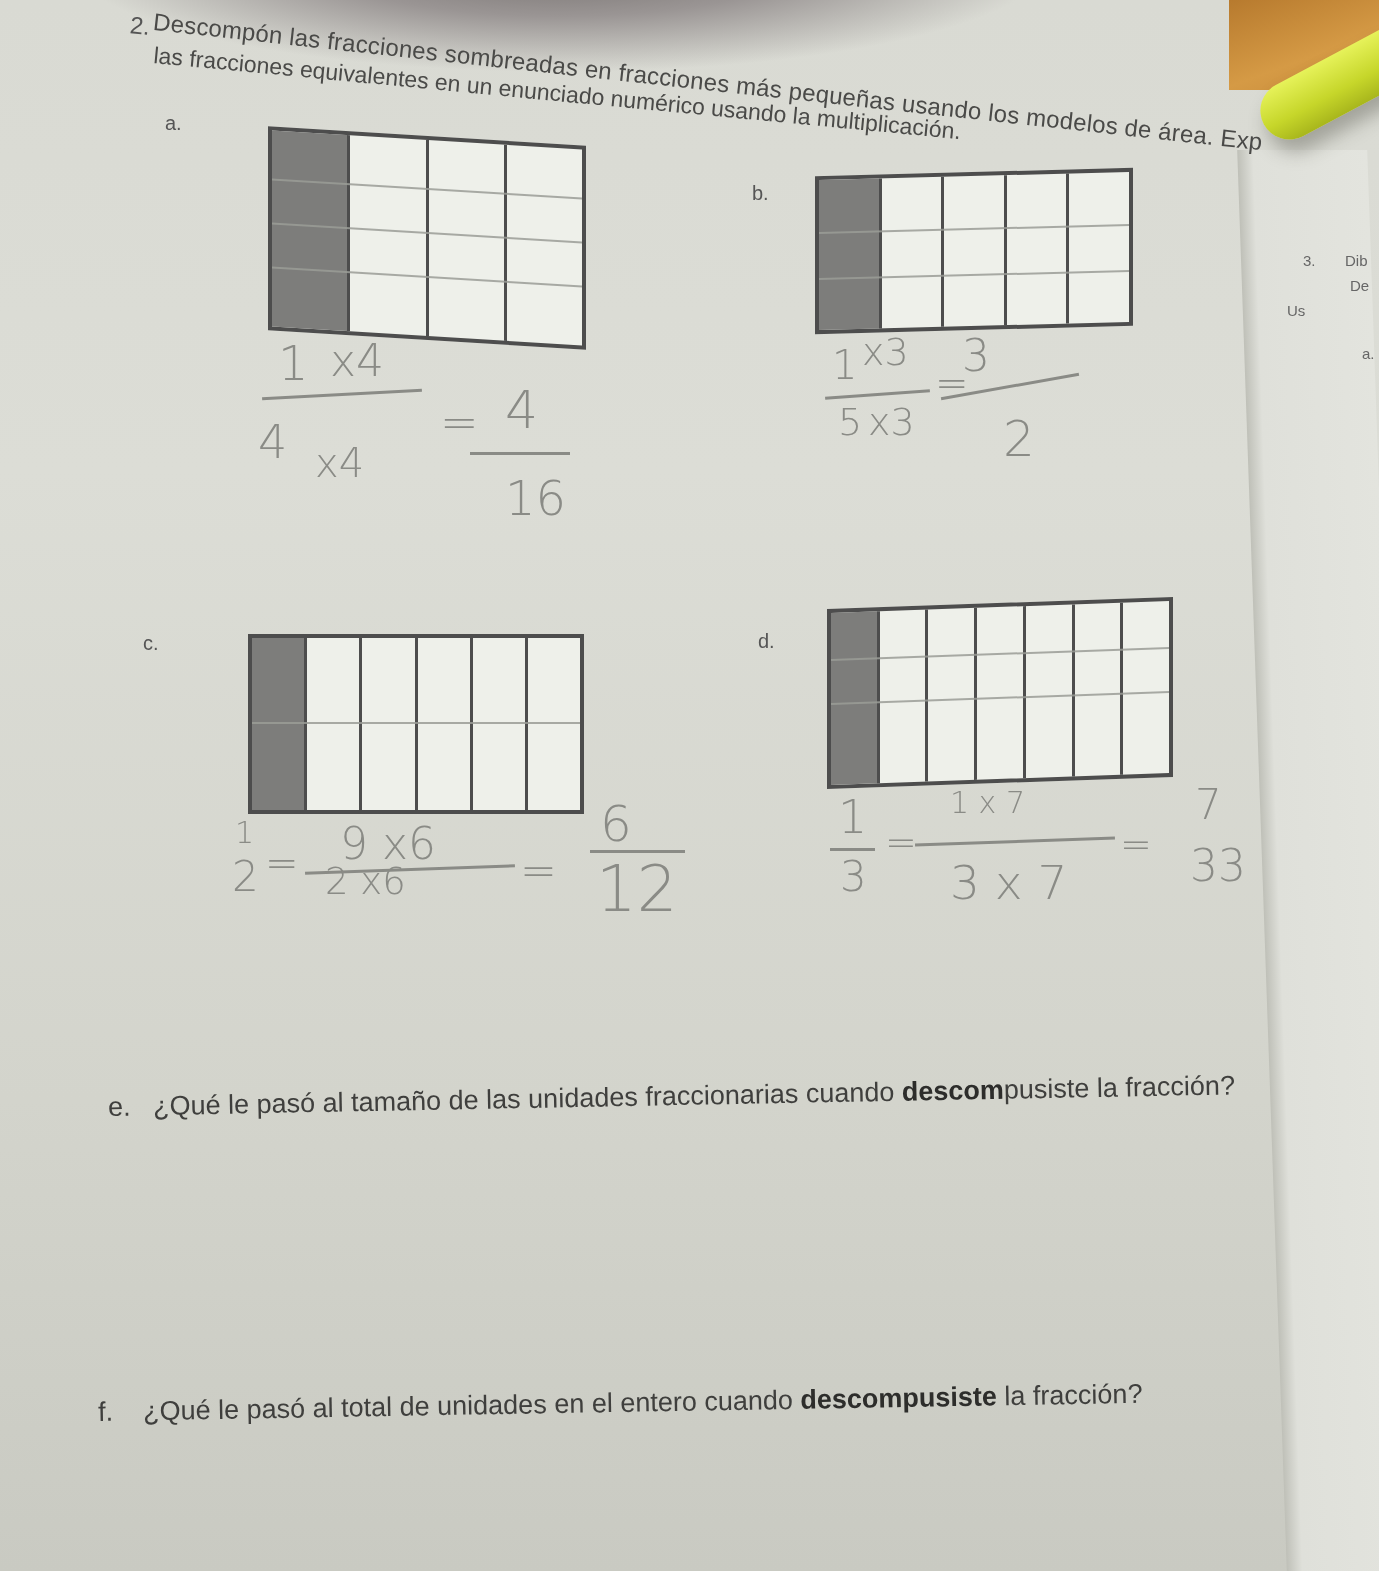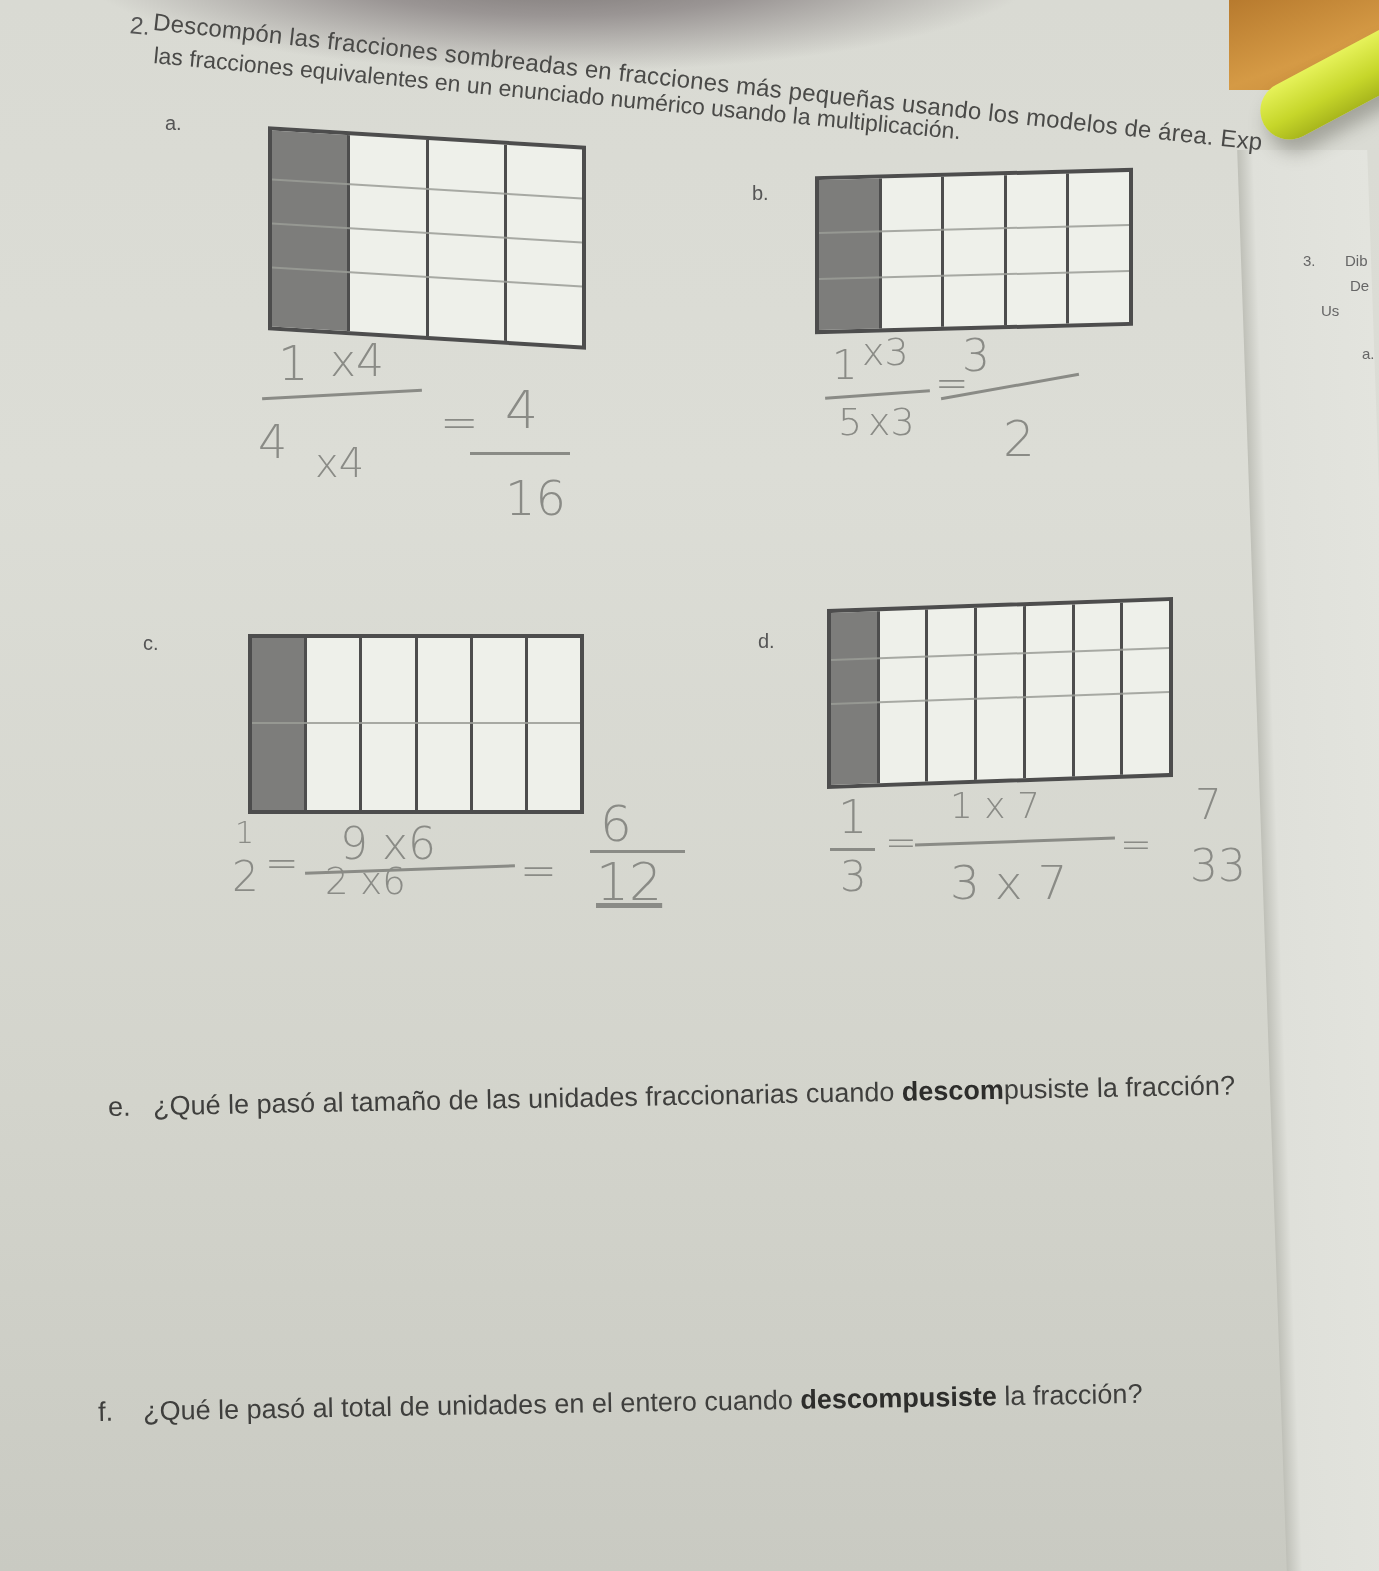--- a/index.html
+++ b/index.html
@@ -71,21 +71,21 @@
 <div class="right-page"></div>
 <div class="pen"></div>
 
 <div class="page-text q-number">2.</div>
 <div class="page-text instr-1">Descompón las fracciones sombreadas en fracciones más pequeñas usando los modelos de área. Exp</div>
 <div class="page-text instr-2">las fracciones equivalentes en un enunciado numérico usando la multiplicación.</div>
 
 <div class="right-snippet" style="left:1303px;top:252px;">3.</div>
 <div class="right-snippet" style="left:1345px;top:252px;">Dib</div>
 <div class="right-snippet" style="left:1350px;top:277px;">De</div>
-<div class="right-snippet" style="left:1321px;top:302px;">Us</div>
+<div class="right-snippet" style="left:1287px;top:302px;">Us</div>
 <div class="right-snippet" style="left:1362px;top:345px;">a.</div>
 
 <div class="item-label" style="left:165px;top:112px;">a.</div>
 <div class="grid" style="left:268px;top:136px;width:318px;height:204px;transform:skewY(3.5deg);">
   <div class="col shaded"></div>
   <div class="col"></div>
   <div class="col"></div>
   <div class="col"></div>
   <div class="hline" style="top:48px;"></div>
   <div class="hline" style="top:92px;"></div>
@@ -133,39 +133,39 @@
 </div>
 <div class="hand" style="left:235px;top:815px;font-size:30px;">1</div>
 <div class="hand" style="left:232px;top:852px;font-size:42px;">2</div>
 <div class="hand" style="left:265px;top:840px;font-size:40px;">=</div>
 <div class="hand" style="left:340px;top:818px;font-size:44px;">9 x6</div>
 <div class="frac-bar" style="left:305px;top:868px;width:210px;transform:rotate(-2deg);"></div>
 <div class="hand" style="left:325px;top:860px;font-size:37px;">2 x6</div>
 <div class="hand" style="left:520px;top:845px;font-size:44px;">=</div>
 <div class="hand" style="left:600px;top:795px;font-size:50px;">6</div>
 <div class="frac-bar" style="left:590px;top:850px;width:95px;"></div>
-<div class="hand" style="left:596px;top:852px;font-size:52px;text-decoration:underline;">12</div>
+<div class="hand" style="left:596px;top:852px;font-size:64px;">12</div>
 
 <div class="item-label" style="left:758px;top:630px;">d.</div>
 <div class="grid" style="left:827px;top:603px;width:346px;height:180px;transform:skewY(-2deg);">
   <div class="col shaded"></div>
   <div class="col"></div>
   <div class="col"></div>
   <div class="col"></div>
   <div class="col"></div>
   <div class="col"></div>
   <div class="col"></div>
   <div class="hline" style="top:46px;"></div>
   <div class="hline" style="top:90px;"></div>
 </div>
 <div class="hand" style="left:838px;top:790px;font-size:46px;">1</div>
 <div class="frac-bar" style="left:830px;top:848px;width:45px;"></div>
 <div class="hand" style="left:840px;top:852px;font-size:42px;">3</div>
 <div class="hand" style="left:885px;top:820px;font-size:38px;">=</div>
-<div class="hand" style="left:950px;top:785px;font-size:36px;">1 x 7</div>
+<div class="hand" style="left:950px;top:785px;font-size:30px;">1 x 7</div>
 <div class="frac-bar" style="left:915px;top:840px;width:200px;transform:rotate(-2deg);"></div>
 <div class="hand" style="left:950px;top:855px;font-size:47px;">3 x 7</div>
 <div class="hand" style="left:1120px;top:822px;font-size:38px;">=</div>
 <div class="hand" style="left:1195px;top:780px;font-size:42px;">7</div>
 <div class="hand" style="left:1190px;top:840px;font-size:44px;">33</div>
 
 <div class="question q-e">
   <span>e.</span>&nbsp;&nbsp;
   <span>¿Qué le pasó al tamaño de las unidades fraccionarias cuando </span><b>descom</b><span>pusiste la fracción?</span>
 </div>

